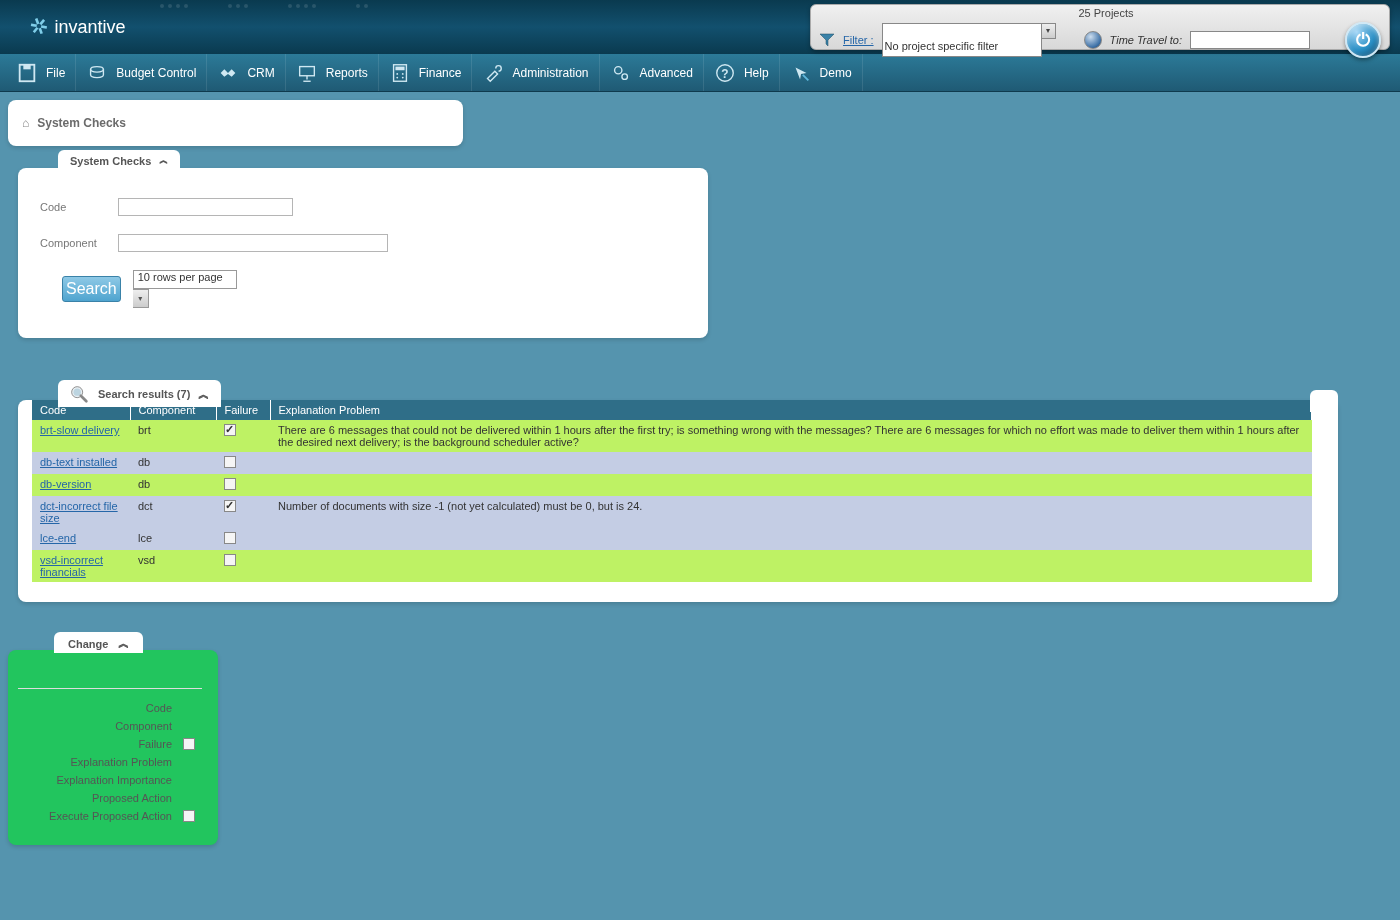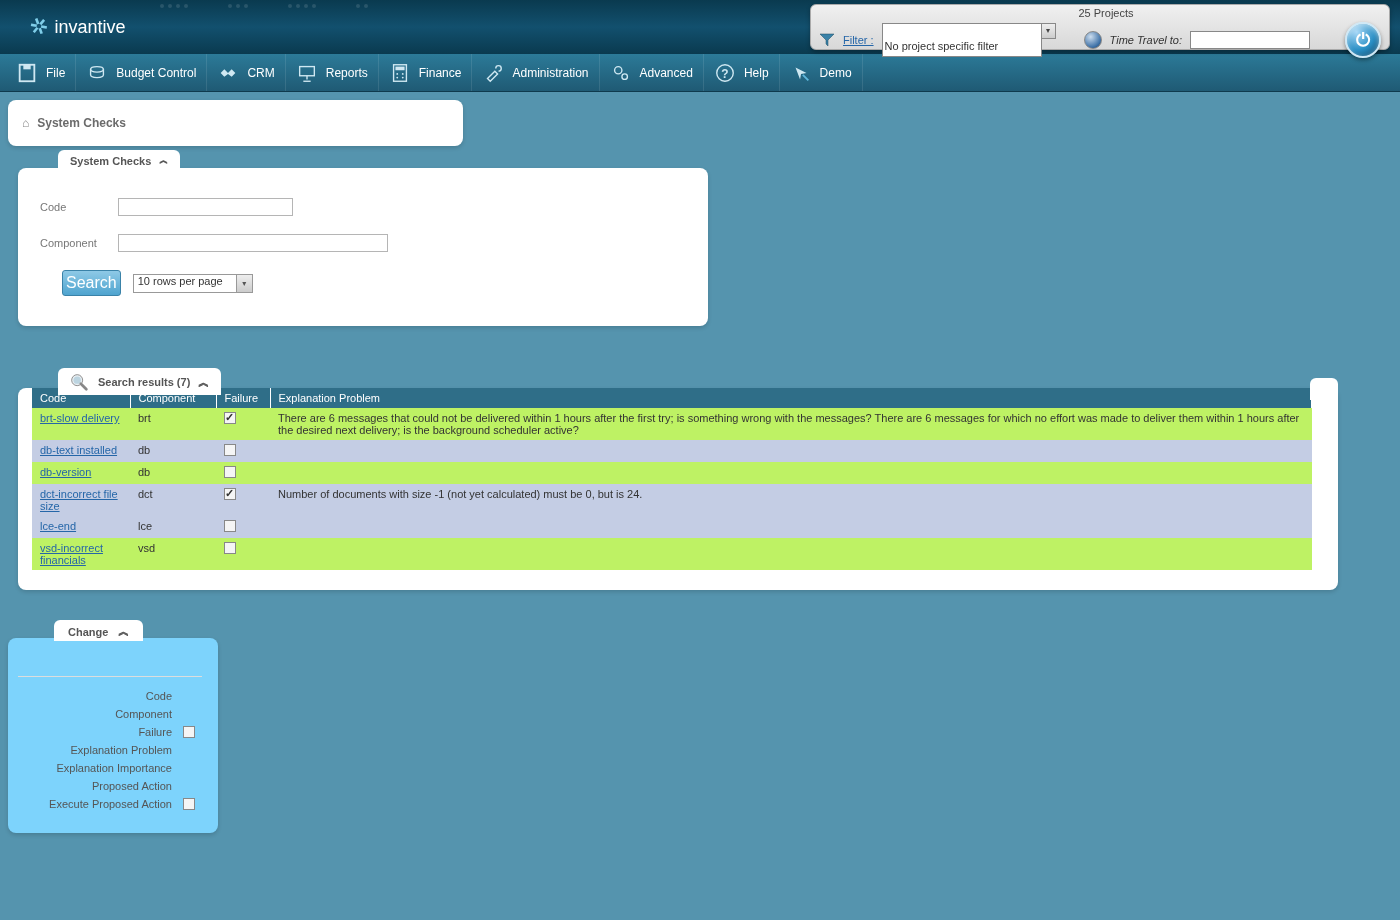--- a/index.html
+++ b/index.html
@@ -33,39 +33,39 @@
 .breadcrumb-text { color: #6b6b6b; font-weight: bold; font-size: 12px; }
 .filter-panel { margin-top: 22px; margin-left: 10px; width: 690px; background: #fff; border-radius: 8px; padding: 0 0 20px 0; position: relative; box-shadow: 0 2px 4px rgba(0,0,0,0.15); }
 .tab { position: absolute; top: -18px; left: 40px; background: #fff; border-radius: 6px 6px 0 0; padding: 4px 12px 2px 12px; font-size: 11px; font-weight: bold; color: #555; display: flex; align-items: center; gap: 8px; }
 .tab .chev { font-size: 9px; cursor: pointer; }
 .filter-inner { padding: 30px 22px 10px 22px; display: flex; flex-wrap: wrap; align-items: center; gap: 0; }
 .field-row { display: flex; align-items: center; gap: 18px; width: 280px; margin-bottom: 18px; }
 .field-label { color: #777; font-size: 11px; width: 60px; }
 .field-input { width: 175px; height: 18px; border: 1px solid #b5b5b5; background: #fff; }
 .field-input-wide { width: 270px; }
 .btn-search { background: linear-gradient(to bottom, #8ec9e6, #4fa4cf); border: 1px solid #3a82a8; color: #fff; font-size: 16px; padding: 3px 3px; border-radius: 3px; cursor: pointer; margin-left: 22px; }
-.rpp-wrap { display: inline-flex; margin-left: 12px; }
+.rpp-wrap { display: inline-flex; margin-left: 12px; flex-direction: column; }
 .rpp-select { border: 1px solid #999; background: #fff; font-size: 11px; height: 19px; padding: 0 4px; width: 104px; }
 .rpp-arrow { border: 1px solid #999; border-left: none; width: 16px; height: 19px; background: linear-gradient(#eee,#ccc); display: flex; align-items: center; justify-content: center; font-size: 8px; color: #555; }
 .results-panel { margin-top: 62px; margin-left: 10px; width: 1320px; background: #fff; border-radius: 8px; padding: 0 12px 20px 0; position: relative; box-shadow: 0 2px 4px rgba(0,0,0,0.15); }
 .results-tab { position: absolute; top: -20px; left: 40px; background: #fff; border-radius: 6px 6px 0 0; padding: 3px 12px 2px 10px; font-size: 11px; font-weight: bold; color: #555; display: flex; align-items: center; gap: 8px; }
 .mag-icon { width: 22px; height: 22px; }
 .results-corner-tab { position: absolute; top: -10px; right: 0; width: 28px; height: 22px; background: #fff; border-radius: 6px 6px 0 0; }
 .results-table { margin: 18px 14px 0 14px; border-collapse: collapse; width: calc(100% - 28px); }
 .results-table th { background: #2f6e88; color: #fff; font-weight: normal; font-size: 11px; text-align: left; padding: 4px 8px; border-right: 1px solid #fff; }
 .results-table td { padding: 4px 8px; vertical-align: top; font-size: 11px; }
 .row-a { background: #bef264; }
 .row-b { background: #c4cde4; }
 .code-link { color: #2566a8; text-decoration: underline; cursor: pointer; }
 .col-code { width: 98px; }
 .col-comp { width: 86px; }
 .col-fail { width: 54px; text-align: left; }
 .cb { width: 12px; height: 12px; border: 1px solid #888; background: #f5f5f5; display: inline-block; position: relative; }
 .cb.checked::after { content: "✓"; position: absolute; top: -2px; left: 0; font-size: 11px; color: #333; font-weight: bold; }
-.change-panel { margin-top: 48px; margin-left: 0; width: 210px; background: #7dd3fc; border-radius: 8px; padding: 10px 16px 20px 10px; position: relative; box-shadow: 0 2px 4px rgba(0,0,0,0.15); }
+.change-panel { margin-top: 48px; margin-left: 0; width: 210px; background: #22c55e; border-radius: 8px; padding: 10px 16px 20px 10px; position: relative; box-shadow: 0 2px 4px rgba(0,0,0,0.15); }
 .change-tab { position: absolute; top: -18px; left: 46px; background: #fff; border-radius: 6px 6px 0 0; padding: 4px 14px 2px 14px; font-size: 11px; font-weight: bold; color: #555; display: flex; align-items: center; gap: 10px; }
 .change-inner { margin-top: 28px; }
 .change-sep { border-top: 1px solid #ddd; margin: 2px 0 10px 0; }
 .change-row { display: flex; align-items: center; justify-content: flex-end; gap: 10px; font-size: 11px; color: #555; padding: 3px 6px 3px 0; }
 .change-row .cb-slot { width: 14px; display: flex; justify-content: center; }
 </style>
 </head>
 <body>
 
 <div class="header">

